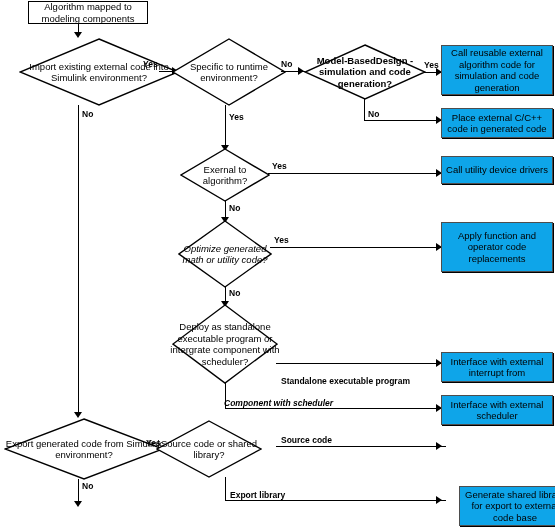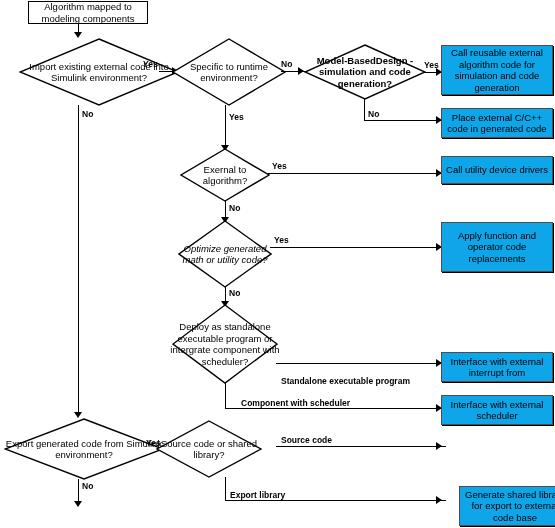--- a/index.html
+++ b/index.html
@@ -209,21 +209,21 @@
     <div class="diamond-label" style="width:118px; left:-6px;">Deploy as standalone executable program or intergrate component with scheduler?</div>
   </div>
 
   <div class="hline" style="left:276px; top:363px; width:170px;"></div>
   <div class="arrow-r" style="left:436px; top:359px;"></div>
   <div class="edge-label" style="left:281px; top:352px;margin-top:24px;">Standalone executable program</div>
 
   <div class="vline" style="left:225px; top:383px; height:26px;"></div>
   <div class="hline" style="left:225px; top:408px; width:221px;"></div>
   <div class="arrow-r" style="left:436px; top:404px;"></div>
-  <div class="edge-label" style="left:241px; top:398px;">Component with scheduler</div>
+  <div class="edge-label" style="left:224px; top:398px;font-style:italic;">Component with scheduler</div>
 
   <div class="node-box gray" style="left:441px; top:352px; width:112px; height:30px;">
     <span>Interface with external interrupt from</span>
   </div>
 
   <div class="node-box gray" style="left:441px; top:395px; width:112px; height:30px;">
     <span>Interface with external scheduler</span>
   </div>
 
   <div class="diamond-wrap" style="left:4px; top:418px; width:160px; height:62px;">

